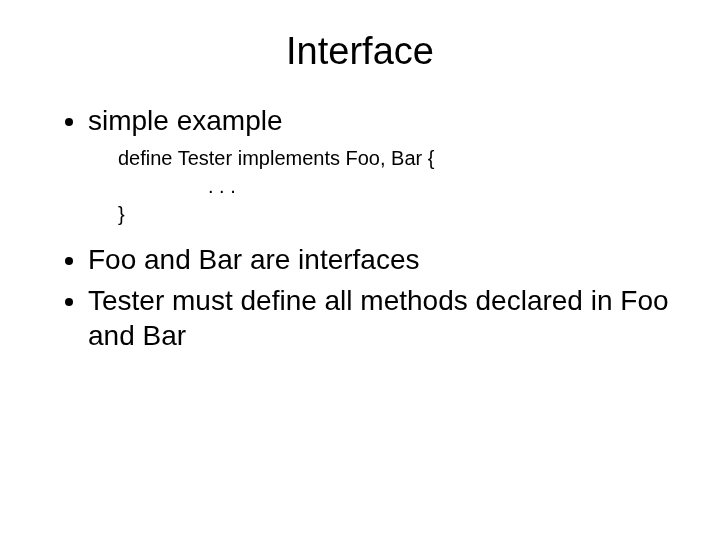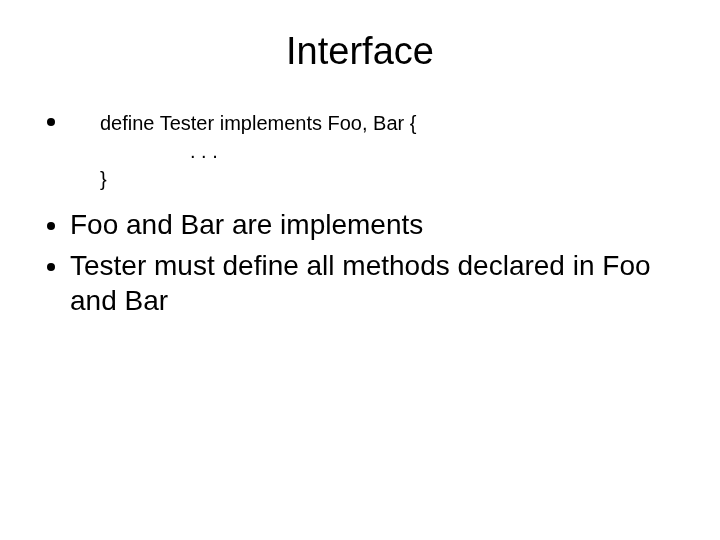--- a/index.html
+++ b/index.html
@@ -9,21 +9,21 @@
     height: 540px;
     background: #ffffff;
     font-family: Arial, Helvetica, sans-serif;
     color: #000;
   }
   .slide {
     width: 720px;
     height: 540px;
     position: relative;
     box-sizing: border-box;
-    padding: 20px 30px;
+    padding: 20px 48px;
   }
   .title {
     text-align: center;
     font-size: 38px;
     font-weight: 400;
     margin: 10px 0 30px 0;
   }
   ul.outer {
     list-style: disc;
     margin: 0;
@@ -44,26 +44,27 @@
   .code-line-3 { }
 </style>
 </head>
 <body>
 
 <div class="slide">
   <div class="title">Interface</div>
 
   <ul class="outer">
     <li>
+      <span>simple example</span>
       <div class="code-block">
         <div class="code-line-1">define Tester implements Foo, Bar {</div>
         <div class="code-line-2">. . .</div>
         <div class="code-line-3">}</div>
       </div>
     </li>
     <li>
-      <span>Foo and Bar are implements</span>
+      <span>Foo and Bar are interfaces</span>
     </li>
     <li>
       <span>Tester must define all methods declared in Foo and Bar</span>
     </li>
   </ul>
 </div>
 
 </body></html>

